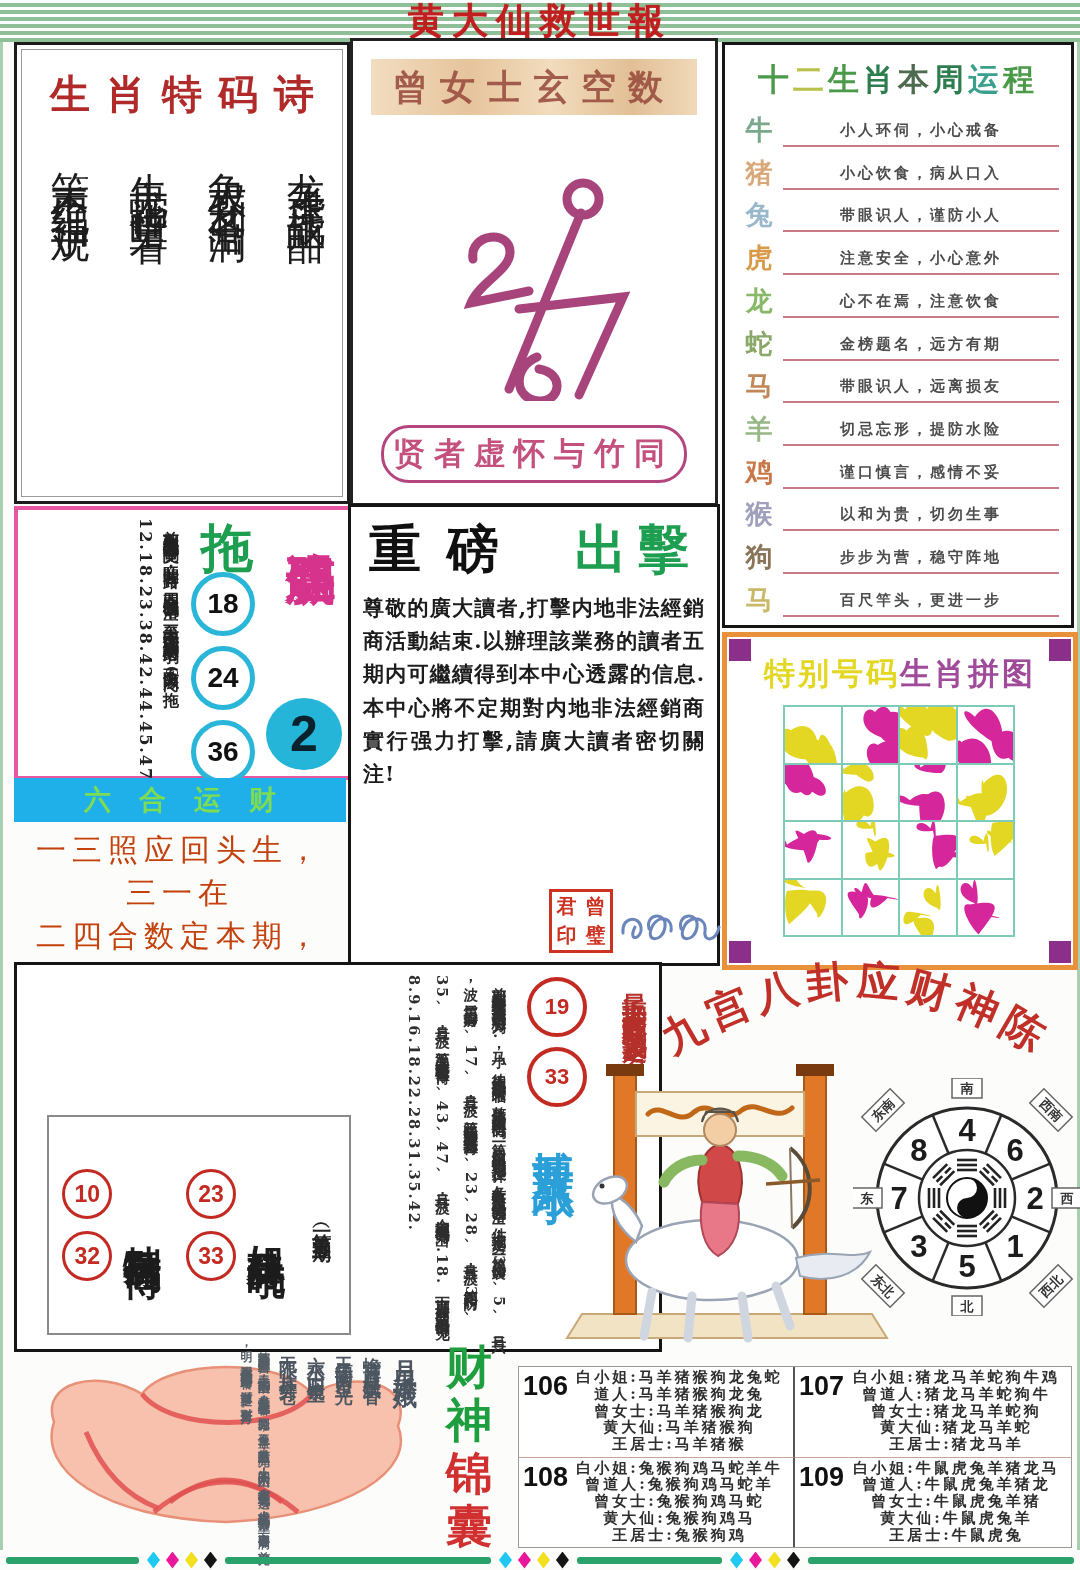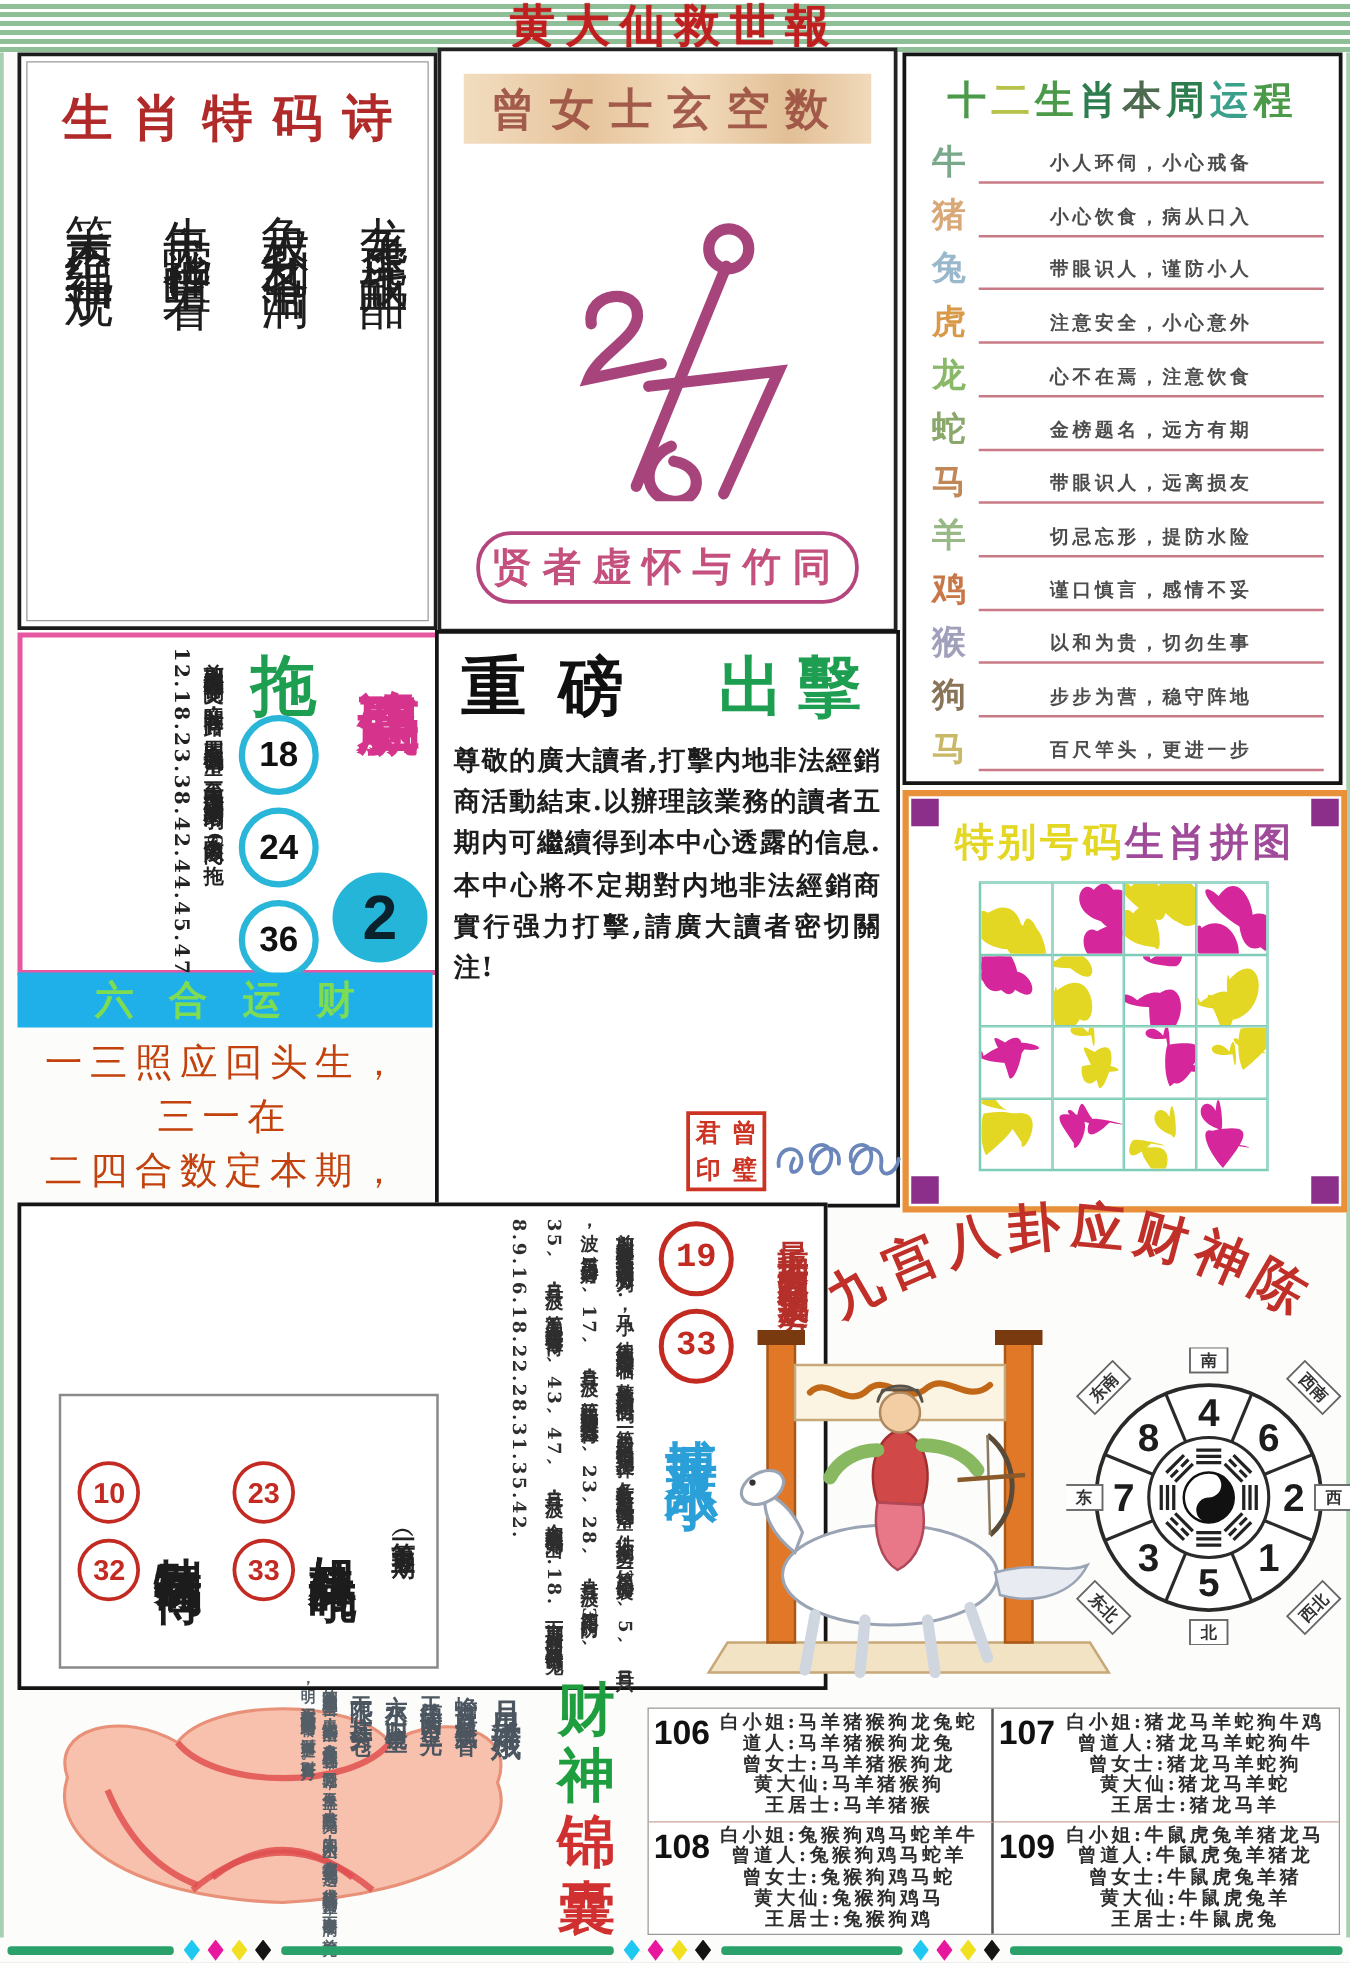--- a/index.html
+++ b/index.html
@@ -48,21 +48,21 @@
   .codan-circle{width:54px;height:54px;border:5px solid #29b6d8;border-radius:50%;background:#fff;
       display:flex;align-items:center;justify-content:center;font-size:28px;font-weight:bold;color:#111;
       font-family:"Liberation Sans",sans-serif;}
   #codan-title{position:absolute;right:14px;top:2px;font-size:50px;font-weight:bold;color:#d6348c;letter-spacing:2px;line-height:1.0;}
   #codan-big{position:absolute;right:8px;bottom:6px;width:76px;height:72px;border-radius:50%;background:#25b5d8;
       display:flex;align-items:center;justify-content:center;font-size:50px;font-weight:bold;color:#09222b;
       font-family:"Liberation Sans",sans-serif;}
   
   #liuhe{left:14px;top:778px;width:332px;height:176px;background:transparent;}
   #liuhe-bar{height:44px;background:#1fb0ea;display:flex;align-items:center;justify-content:center;}
-  #liuhe-bar span{font-size:31px;font-weight:bold;color:#7ddc52;letter-spacing:28px;text-indent:28px;}
+  #liuhe-bar span{font-size:27px;font-weight:bold;color:#7ddc52;letter-spacing:28px;text-indent:28px;}
   #liuhe-lines{text-align:center;margin-top:8px;}
   #liuhe-lines p{margin:2px 0;font-size:30px;color:#c2410c;letter-spacing:6px;}
   
   #zhongbang{left:348px;top:504px;width:366px;height:456px;border:3px solid #151515;}
   #zb-title{display:flex;justify-content:space-between;align-items:baseline;margin:8px 18px 0 18px;}
   #zb-title .blk{font-size:52px;font-weight:bold;color:#101010;letter-spacing:26px;}
   #zb-title .grn{font-size:52px;font-weight:bold;color:#1d9e50;letter-spacing:10px;}
   #zb-body{margin:6px 12px 0 12px;font-size:21px;font-weight:bold;color:#1c1c1c;line-height:1.58;
       text-align:justify;letter-spacing:1px;}
   #zb-seal{position:absolute;left:198px;bottom:10px;width:58px;height:58px;border:3px solid #cc3322;
@@ -77,22 +77,22 @@
   #puzzle-grid{position:absolute;left:56px;top:68px;width:230px;height:230px;
       display:grid;grid-template-columns:repeat(4,1fr);grid-template-rows:repeat(4,1fr);
       border:1px solid #7ecbb8;}
   .pz-cell{border:1px solid #7ecbb8;overflow:hidden;}
   
   #trend{left:14px;top:962px;width:642px;height:384px;border:3px solid #151515;}
   #trend-headline{position:absolute;right:8px;top:8px;bottom:8px;font-size:25px;font-weight:bold;
       color:#b5302a;letter-spacing:4px;}
   #trend-circles{position:absolute;right:72px;top:12px;display:flex;flex-direction:column;gap:10px;}
   .red-circle{width:52px;height:52px;border:4px solid #c22a22;border-radius:50%;display:flex;
-      align-items:center;justify-content:center;font-size:27px;font-weight:bold;color:#c22a22;
-      font-family:Liberation Mono, monospace;background:#fff;}
+      align-items:center;justify-content:center;font-size:22px;font-weight:bold;color:#c22a22;
+      font-family:Liberation Sans, sans-serif;background:#fff;}
   #trend-sub{position:absolute;right:78px;top:152px;font-size:42px;font-weight:bold;color:#2b9fd8;letter-spacing:8px;}
   #trend-body{position:absolute;right:146px;top:10px;bottom:10px;left:34px;font-size:14.5px;font-weight:bold;
       color:#2e2e2e;line-height:1.95;letter-spacing:2px;}
   #trend-box{position:absolute;left:30px;bottom:14px;width:292px;height:208px;border:2px solid #8a8a8a;
       background:#fff;z-index:2;display:flex;flex-direction:row-reverse;justify-content:space-around;align-items:center;padding:4px;}
   #trend-box .issue{font-size:19px;font-weight:bold;color:#222;letter-spacing:2px;}
   .tb-group{display:flex;align-items:center;gap:4px;}
   .tb-circles{display:flex;flex-direction:column;gap:12px;}
   .tb-circle{width:44px;height:44px;border:3px solid #c22a22;border-radius:50%;display:flex;align-items:center;
       justify-content:center;font-size:23px;font-weight:bold;color:#c22a22;font-family:"Liberation Sans",sans-serif;}

